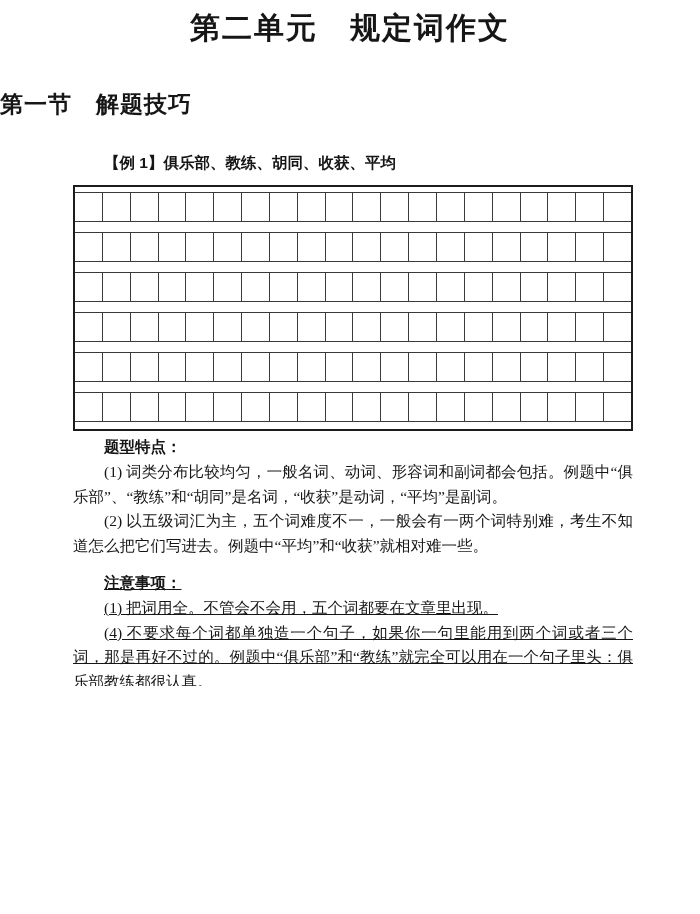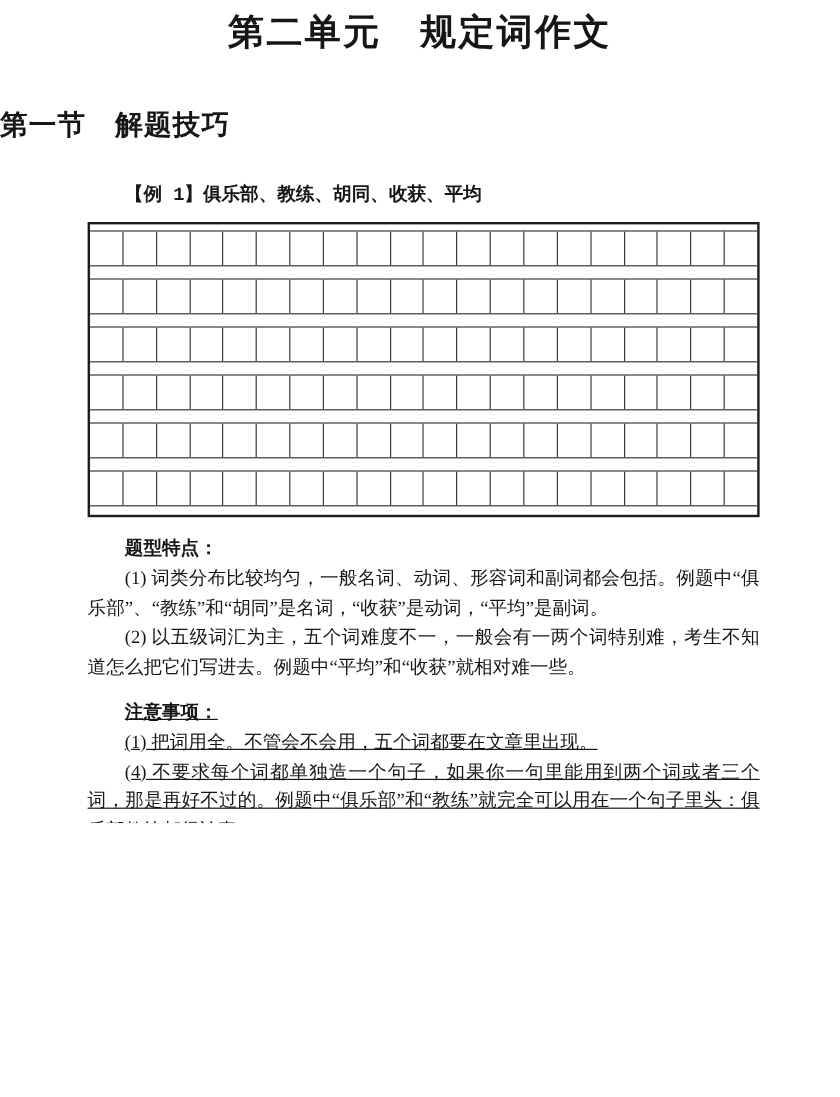--- a/index.html
+++ b/index.html
@@ -39,21 +39,21 @@
     line-height: 26px;
     padding-left: 31px;
   }
   .body-para {
     font-size: 15.5px;
     line-height: 29px;
     text-indent: 31px;
     text-align: justify;
   }
   .example-line {
-    font-family: Liberation Mono, monospace;
+    font-family: Liberation Sans, sans-serif;
     font-weight: bold;
     font-size: 15.5px;
     line-height: 26px;
     padding-left: 31px;
     margin-top: 2px;
     margin-bottom: 9px;
   }
   .writing-grid {
     border: 2px solid #1c1c1c;
     padding: 5px 0 7px 0;
@@ -65,21 +65,21 @@
     border-top: 1px solid #3a3a3a;
     border-bottom: 1px solid #3a3a3a;
     margin-bottom: 10px;
   }
   .grid-row:last-child { margin-bottom: 0; }
   .grid-cell {
     flex: 1 1 0;
     border-left: 1px solid #3a3a3a;
   }
   .grid-cell:first-child { border-left: none; }
-  .features { margin-top: 14px; }
+  .features { margin-top: 3px; }
   .notes { margin-top: 12px; text-decoration: underline; }
   .tight-para {
     font-size: 15.5px;
     line-height: 24.5px;
     text-indent: 31px;
     text-align: justify;
   }
   .page-footer {
     position: absolute;
     top: 863px;

